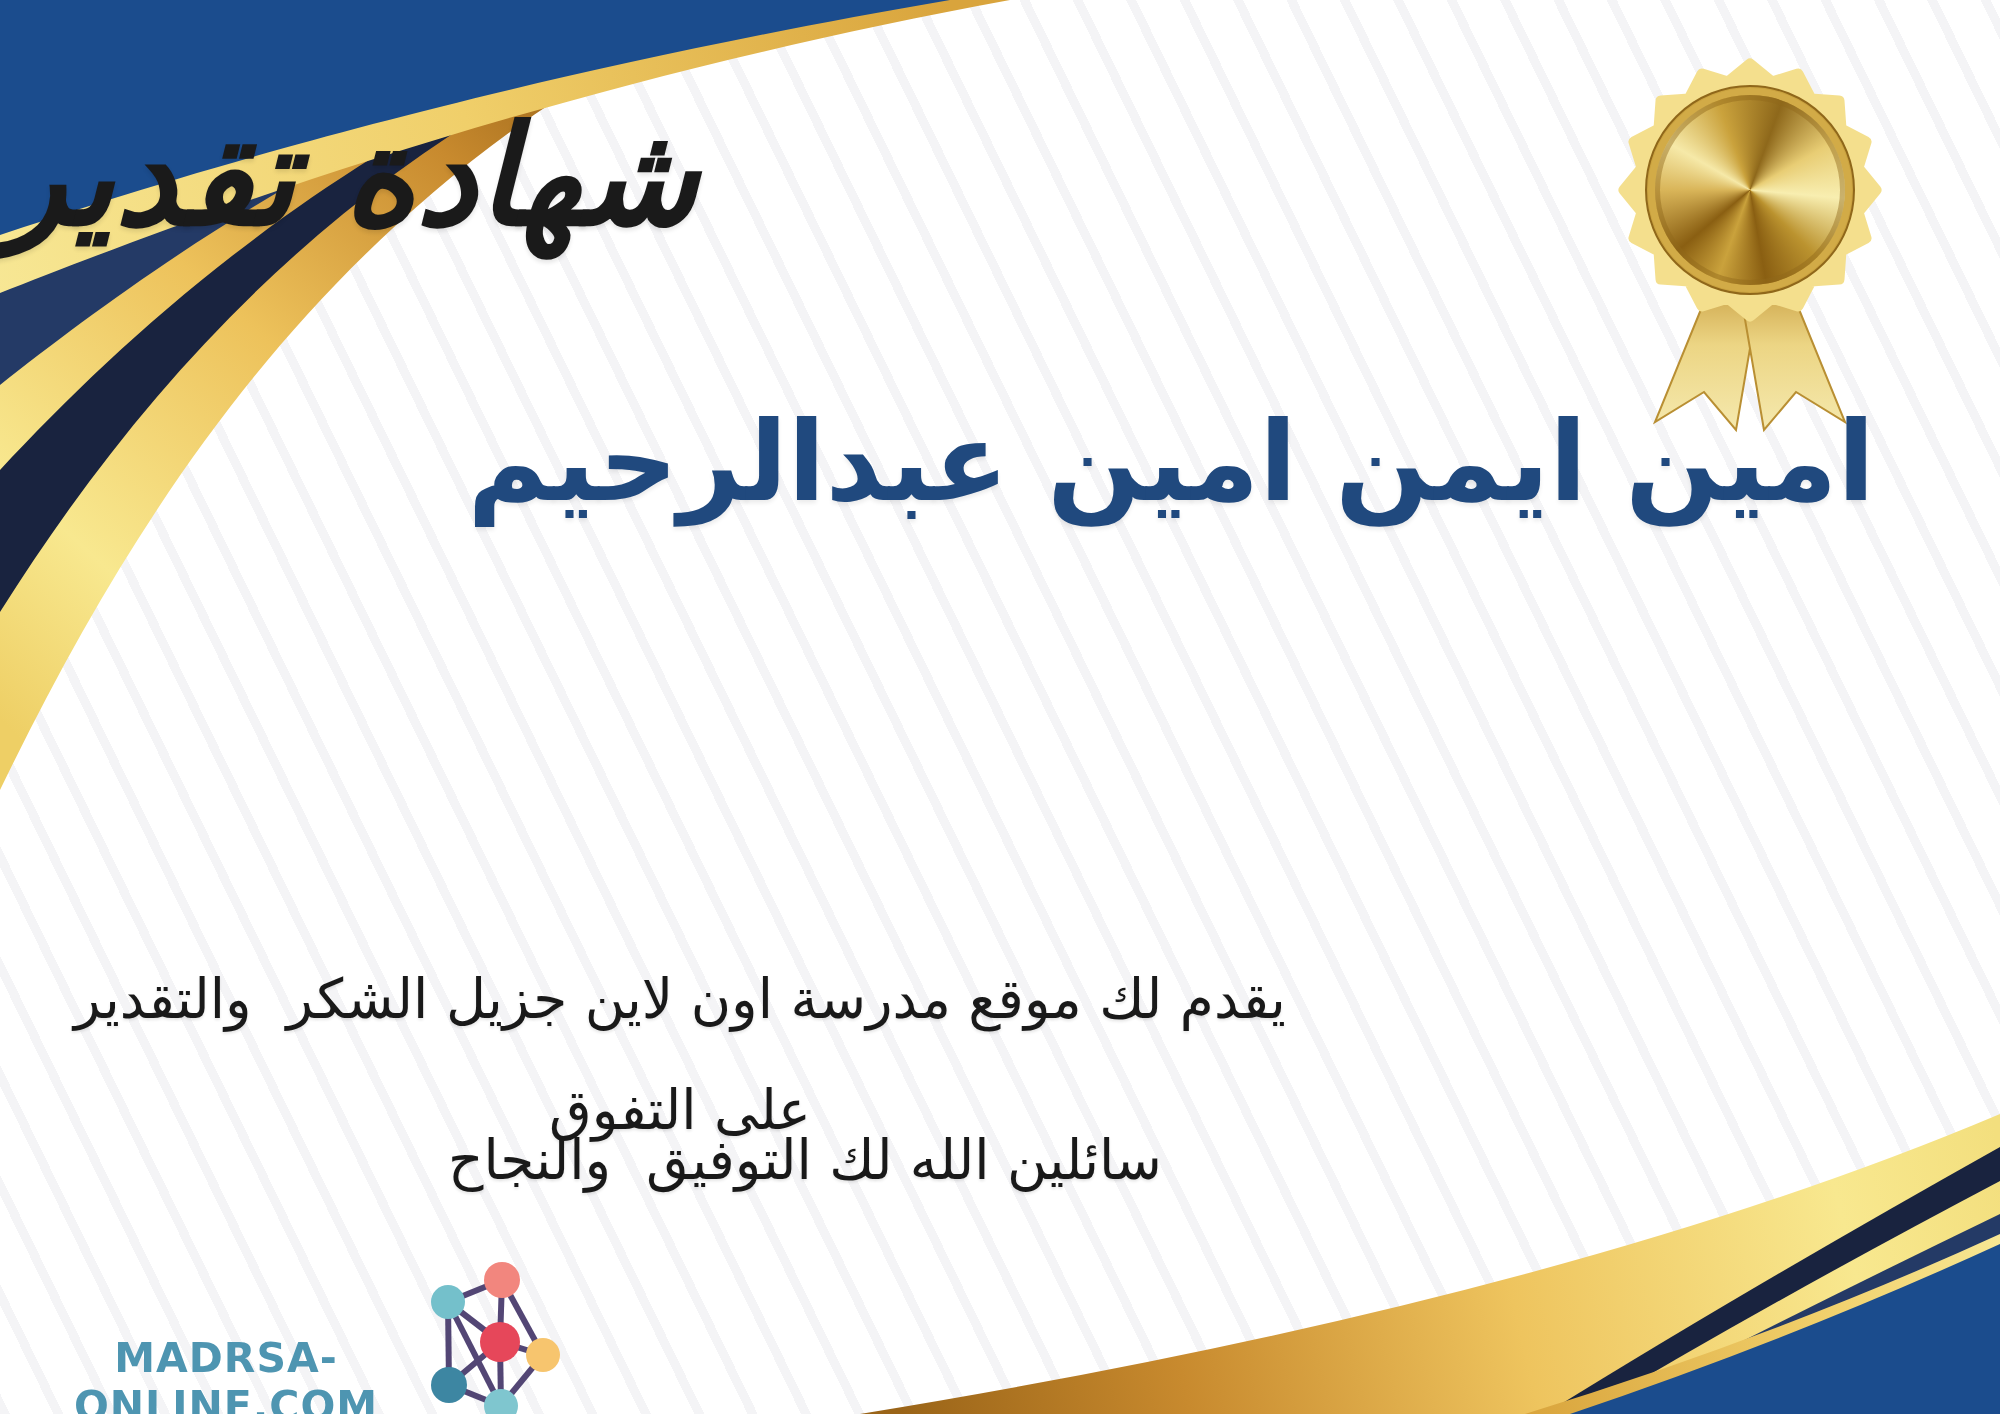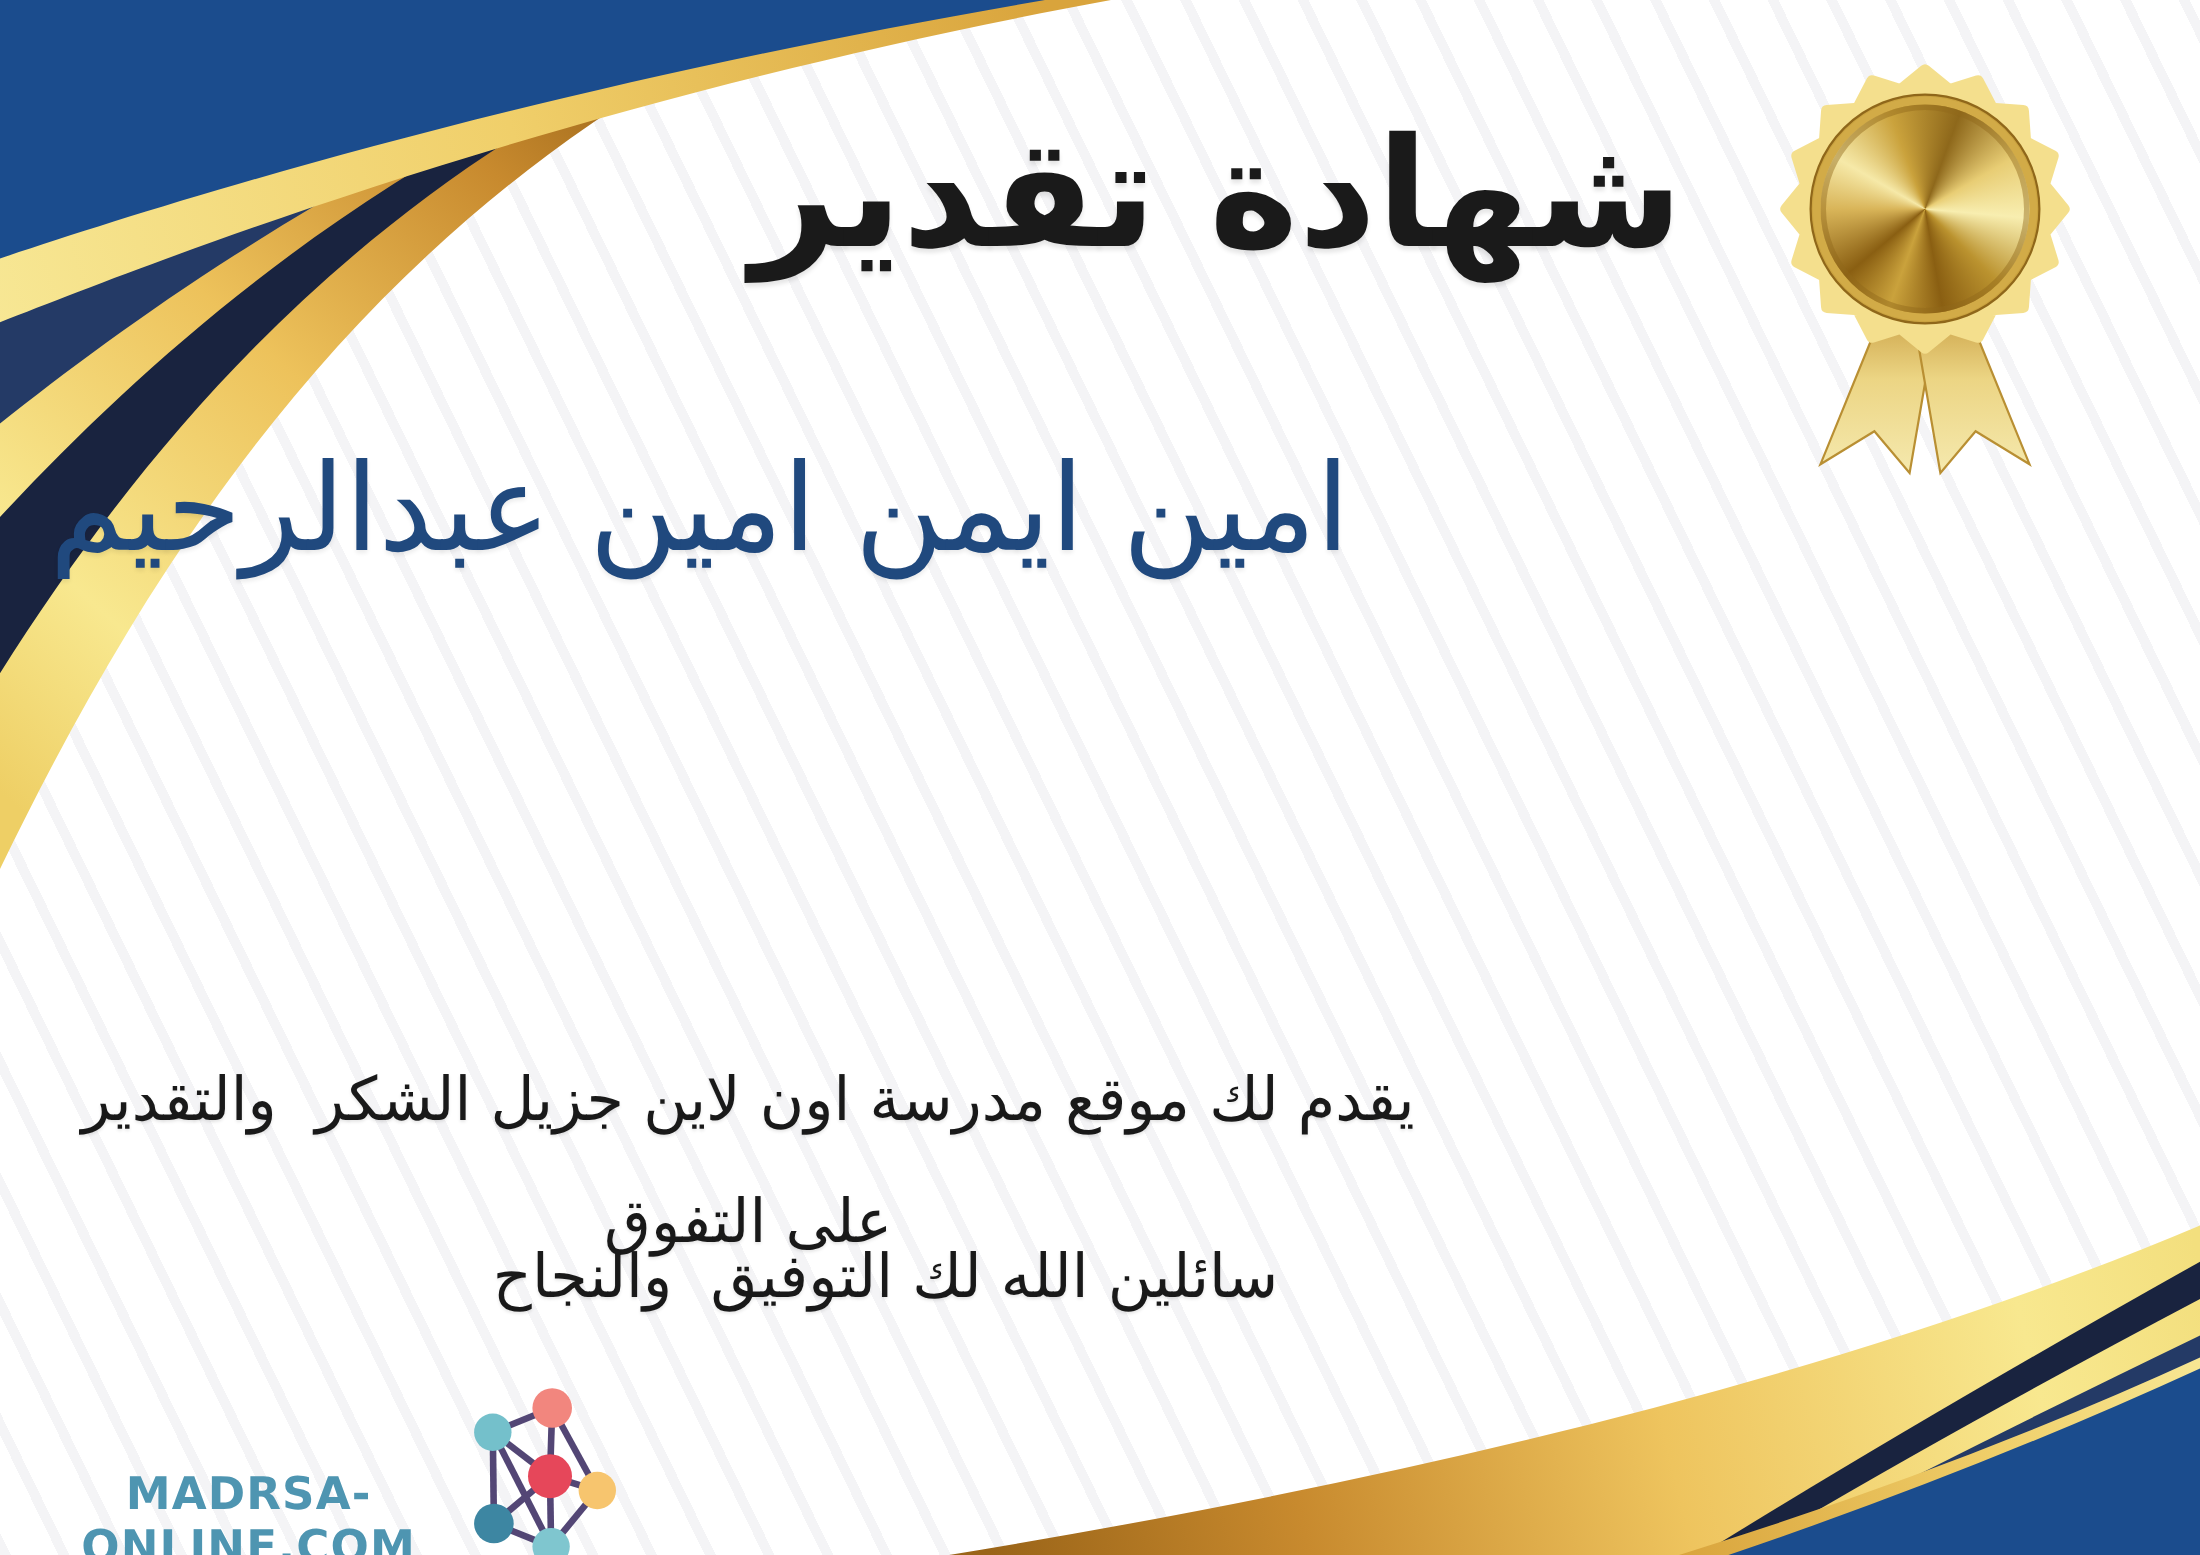--- a/index.html
+++ b/index.html
@@ -12,29 +12,30 @@
     position:absolute;inset:0;width:2000px;height:1414px;overflow:hidden;
     background-color:#ffffff;
     background-image:repeating-linear-gradient(64deg,
       rgba(205,205,214,0.22) 0px, rgba(205,205,214,0.22) 9px,
       rgba(255,255,255,0) 9px, rgba(255,255,255,0) 48px);
   }
   .corner-svg{position:absolute;left:0;top:0;width:2000px;height:1414px;pointer-events:none;}
 
   .title{
     position:absolute;top:96px;left:0;width:1530px;
-    text-align:right;direction:rtl;
+    text-align:left;direction:rtl;
     font-size:138px;font-weight:600;color:#1a1a1a;
     text-shadow:0 3px 4px rgba(0,0,0,0.10);
     white-space:pre-wrap;
+    font-style:italic;
   }
   .student-name{
     position:absolute;top:398px;left:45px;width:1830px;
-    text-align:left;direction:rtl;
-    font-size:110px;font-weight:400;color:#20497e;
+    text-align:right;direction:rtl;
+    font-size:110px;font-weight:700;color:#20497e;
     text-shadow:0 3px 4px rgba(0,0,0,0.08);
     white-space:pre-wrap;
   }
   .body-text{
     position:absolute;top:722px;left:25px;width:1310px;
     direction:rtl;text-align:center;
     font-size:55px;line-height:111px;font-weight:500;color:#191919;
     text-shadow:0 2px 3px rgba(0,0,0,0.10);
     white-space:pre-wrap;
   }

